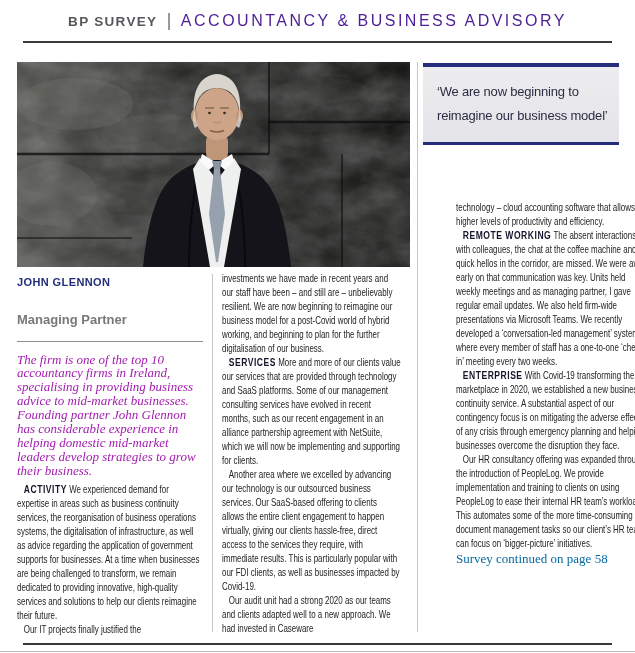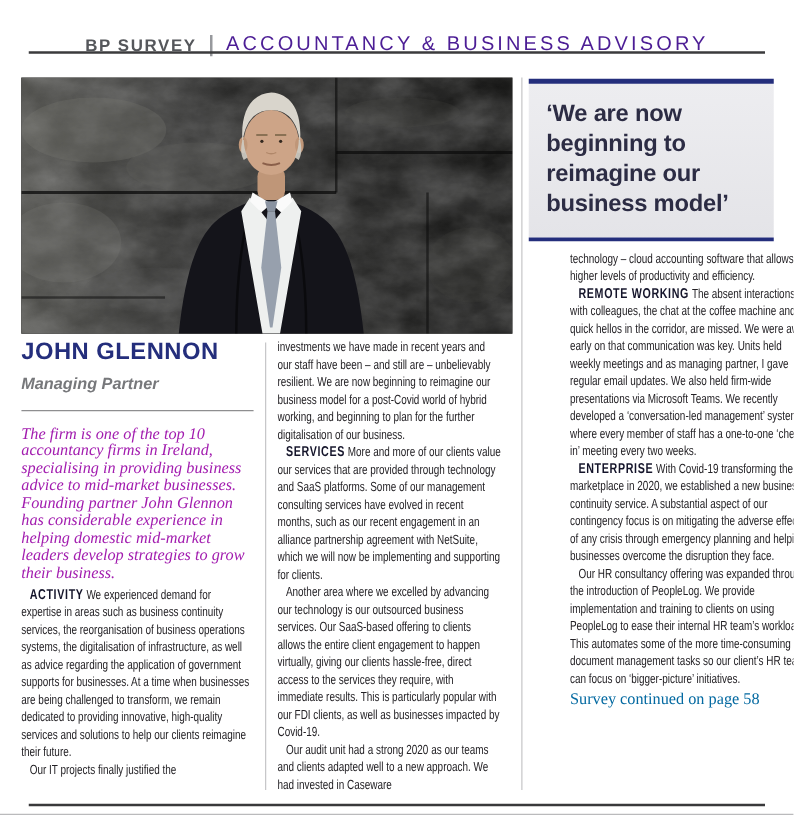--- a/index.html
+++ b/index.html
@@ -1,48 +1,48 @@
 <!DOCTYPE html>
 <html><head>
 <meta charset="utf-8">
 <style>
   html,body{margin:0;padding:0;background:#ffffff;}
   .page{position:relative;width:635px;height:653px;background:#fff;overflow:hidden;
         font-family:"Liberation Sans","DejaVu Sans",sans-serif;}
 
   
-  .masthead{position:absolute;top:12px;left:0;right:0;display:flex;justify-content:center;align-items:center;margin-top:15px;}
+  .masthead{position:absolute;top:12px;left:0;right:0;display:flex;justify-content:center;align-items:center;}
   .brand{font-weight:bold;font-size:13.5px;letter-spacing:1.3px;color:#55575b;}
   .mast-bar{width:1.5px;height:17px;background:#97999d;margin:0 11px;}
   .section-title{font-size:16px;letter-spacing:2.5px;color:#4c1d95;}
   .rule-top{position:absolute;top:41px;left:23px;width:589px;height:2px;background:#3b3b3d;}
 
   
   .photo{position:absolute;left:17px;top:62px;width:393px;height:205px;overflow:hidden;background:#1a1a19;}
 
   
   .quote-box{position:absolute;left:423px;top:63px;width:196px;box-sizing:border-box;
              background:linear-gradient(180deg,#ededf0 0%,#e4e4e8 100%);
              border-top:4px solid #242e7c;border-bottom:3px solid #242e7c;
              padding:13px 10px 14px 14px;}
-  .quote-text{font-weight:bold;font-size:19px;line-height:24px;color:#2c2c44;letter-spacing:-0.2px;}
+  .quote-text{font-weight:normal;font-size:13px;line-height:24px;color:#2c2c44;letter-spacing:-0.2px;}
 
   
   .vsep{position:absolute;width:1px;background:#c7c7c9;}
   .vsep-1{left:212px;top:274px;height:358px;}
   .vsep-2{left:417px;top:62px;height:570px;}
 
   
   .col{position:absolute;overflow:hidden;}
   .col-left{left:17px;top:272px;width:186px;height:368px;}
   .col-middle{left:222px;top:271px;width:179px;height:369px;}
   .col-right{left:424px;top:200px;width:195px;height:444px;margin-left:32px;}
 
-  .profile-name{font-weight:bold;font-size:19px;letter-spacing:0.4px;color:#242e7c;line-height:20px;}
-  .profile-sub{font-weight:bold;font-size:13px;line-height:16.5px;color:#77787b;margin-top:7px;font-style:italic;}
+  .profile-name{font-weight:bold;font-size:11px;letter-spacing:0.4px;color:#242e7c;line-height:20px;}
+  .profile-sub{font-weight:bold;font-size:13px;line-height:16.5px;color:#77787b;margin-top:20px;}
   .profile-rule{border:none;border-top:1px solid #8e8e90;margin:12px 0 11px 0;}
 
   .intro{font-family:"Liberation Serif","DejaVu Serif",serif;font-style:italic;
          font-size:13px;line-height:13.9px;color:#a21caf;margin:0 0 4px 0;}
 
   .condense{transform:scaleX(0.75);transform-origin:0 0;width:133.33%;}
   .bodytext p{margin:0;font-size:10.6px;line-height:14px;color:#232125;}
   .bodytext p.indent{text-indent:9px;}
   .kw{font-weight:bold;font-size:11.4px;letter-spacing:0.7px;color:#14142a;margin-right:3px;}
 

